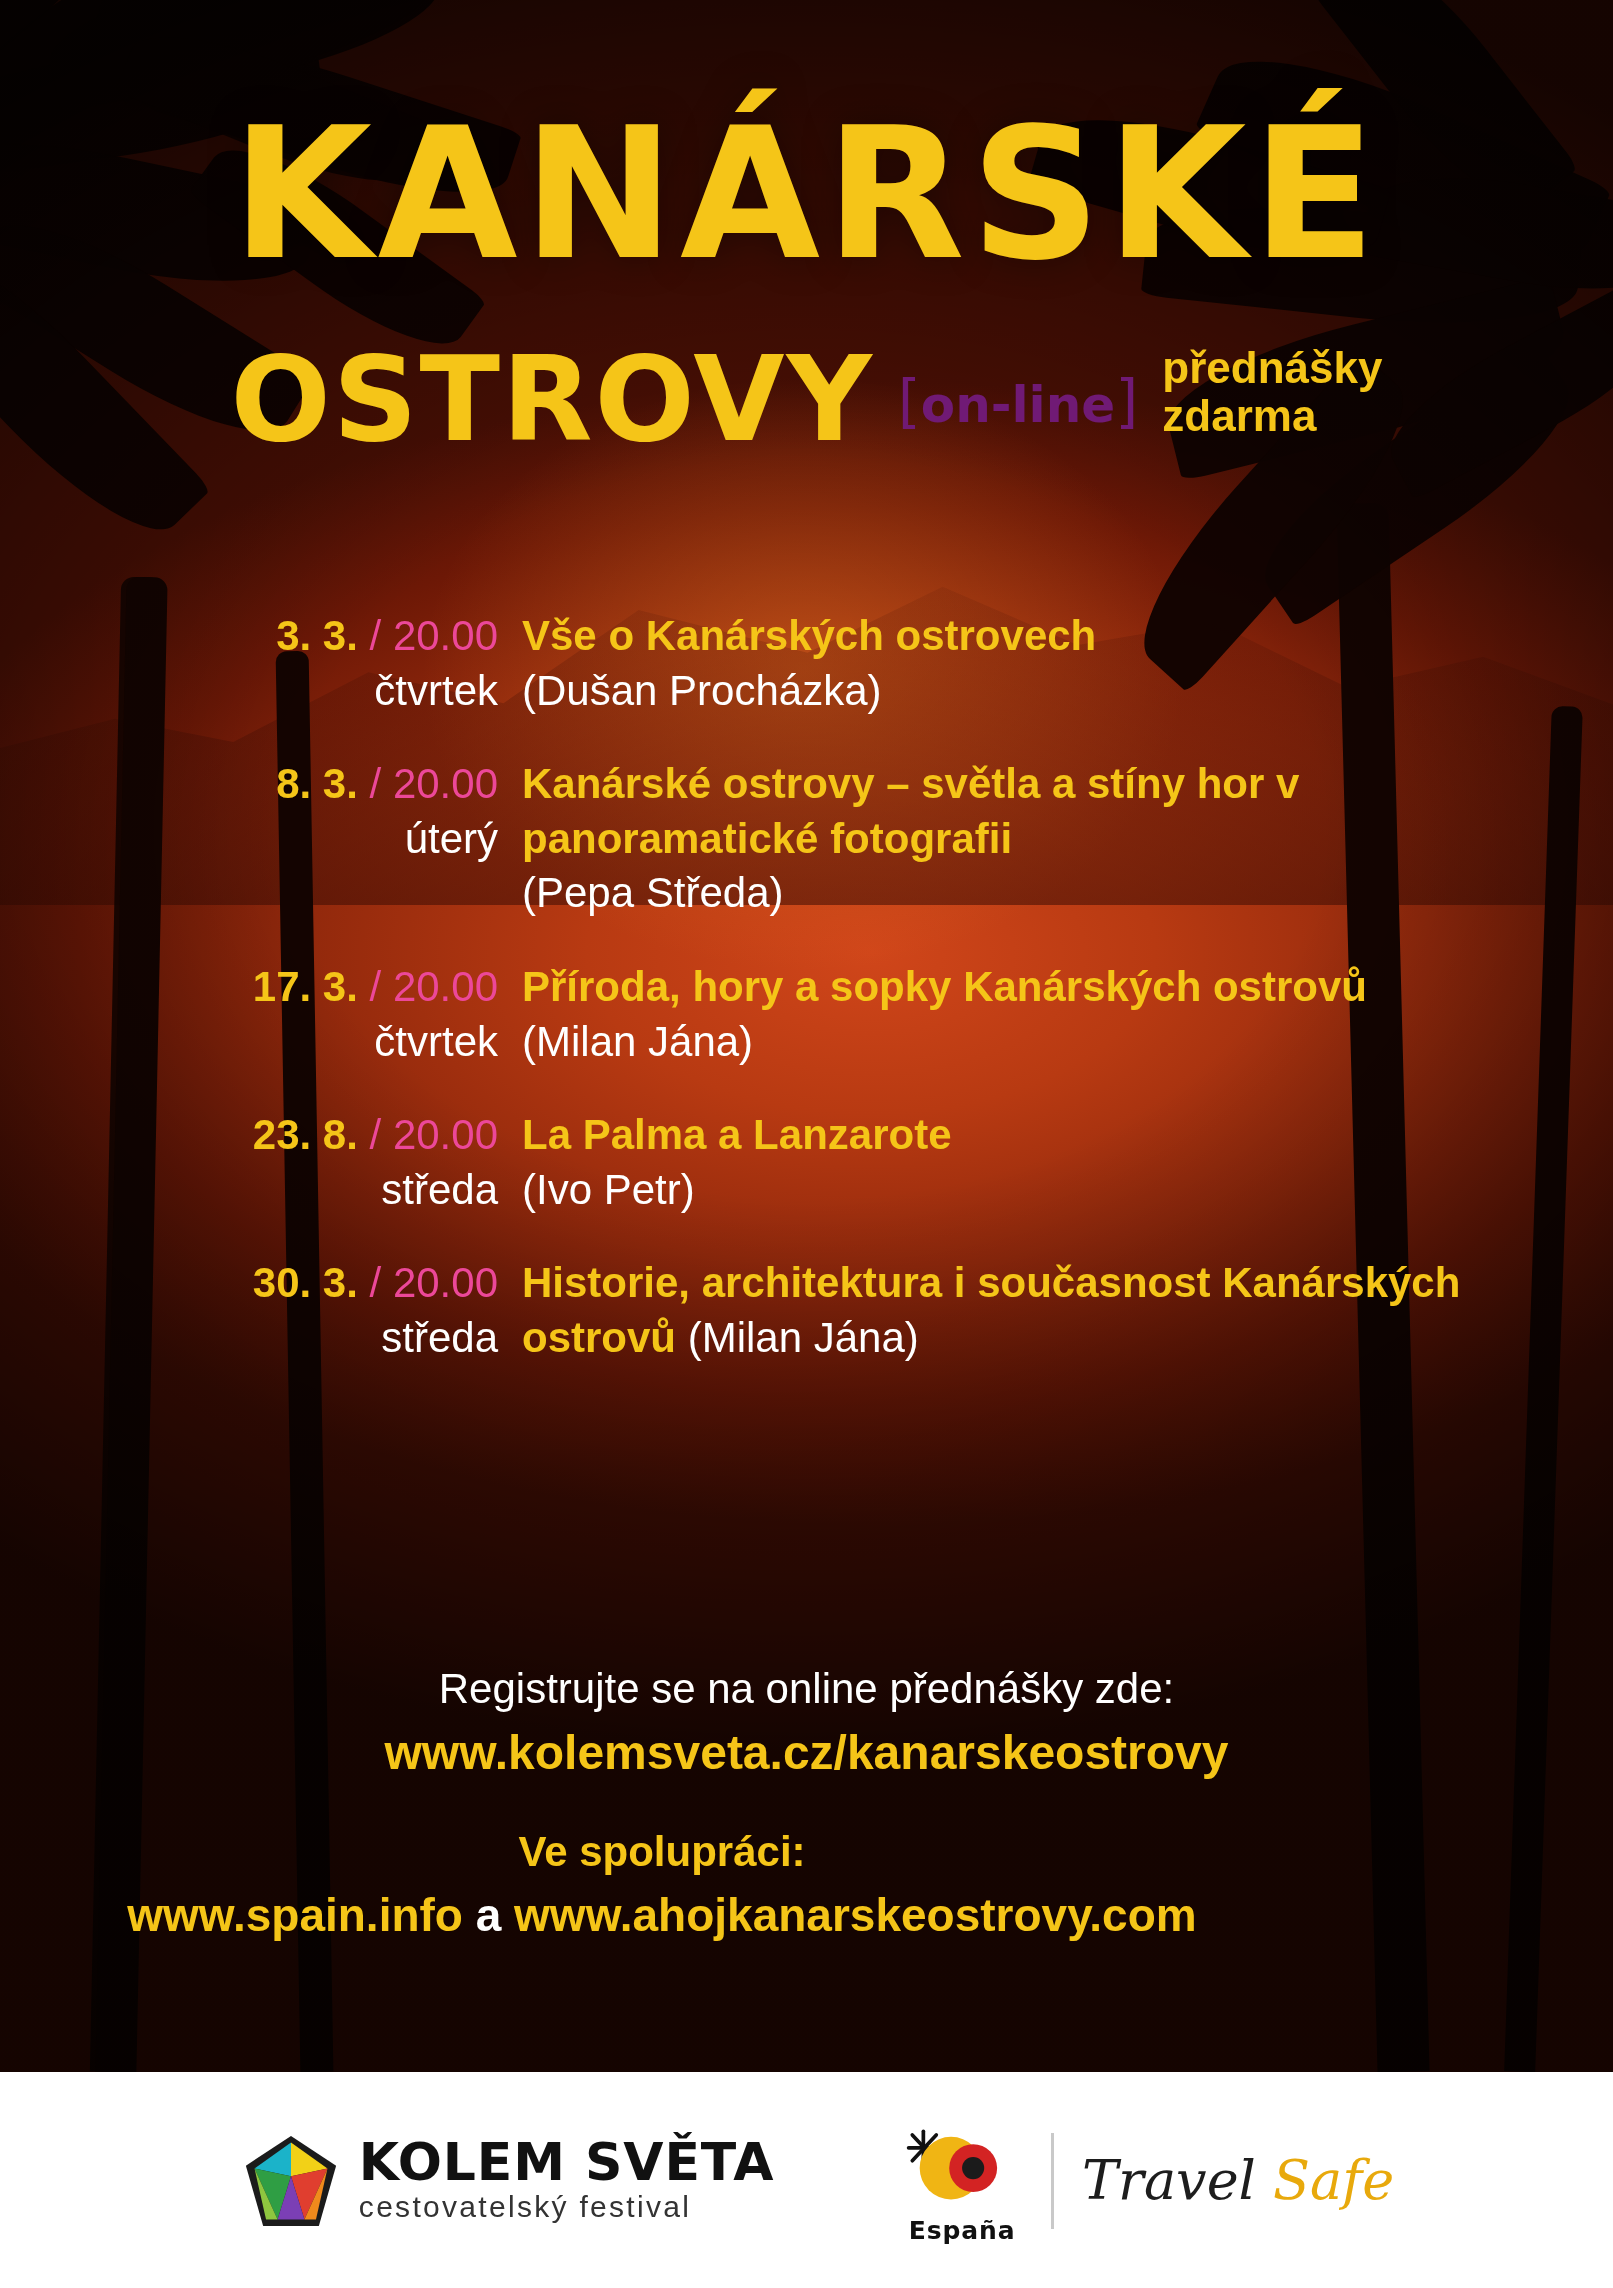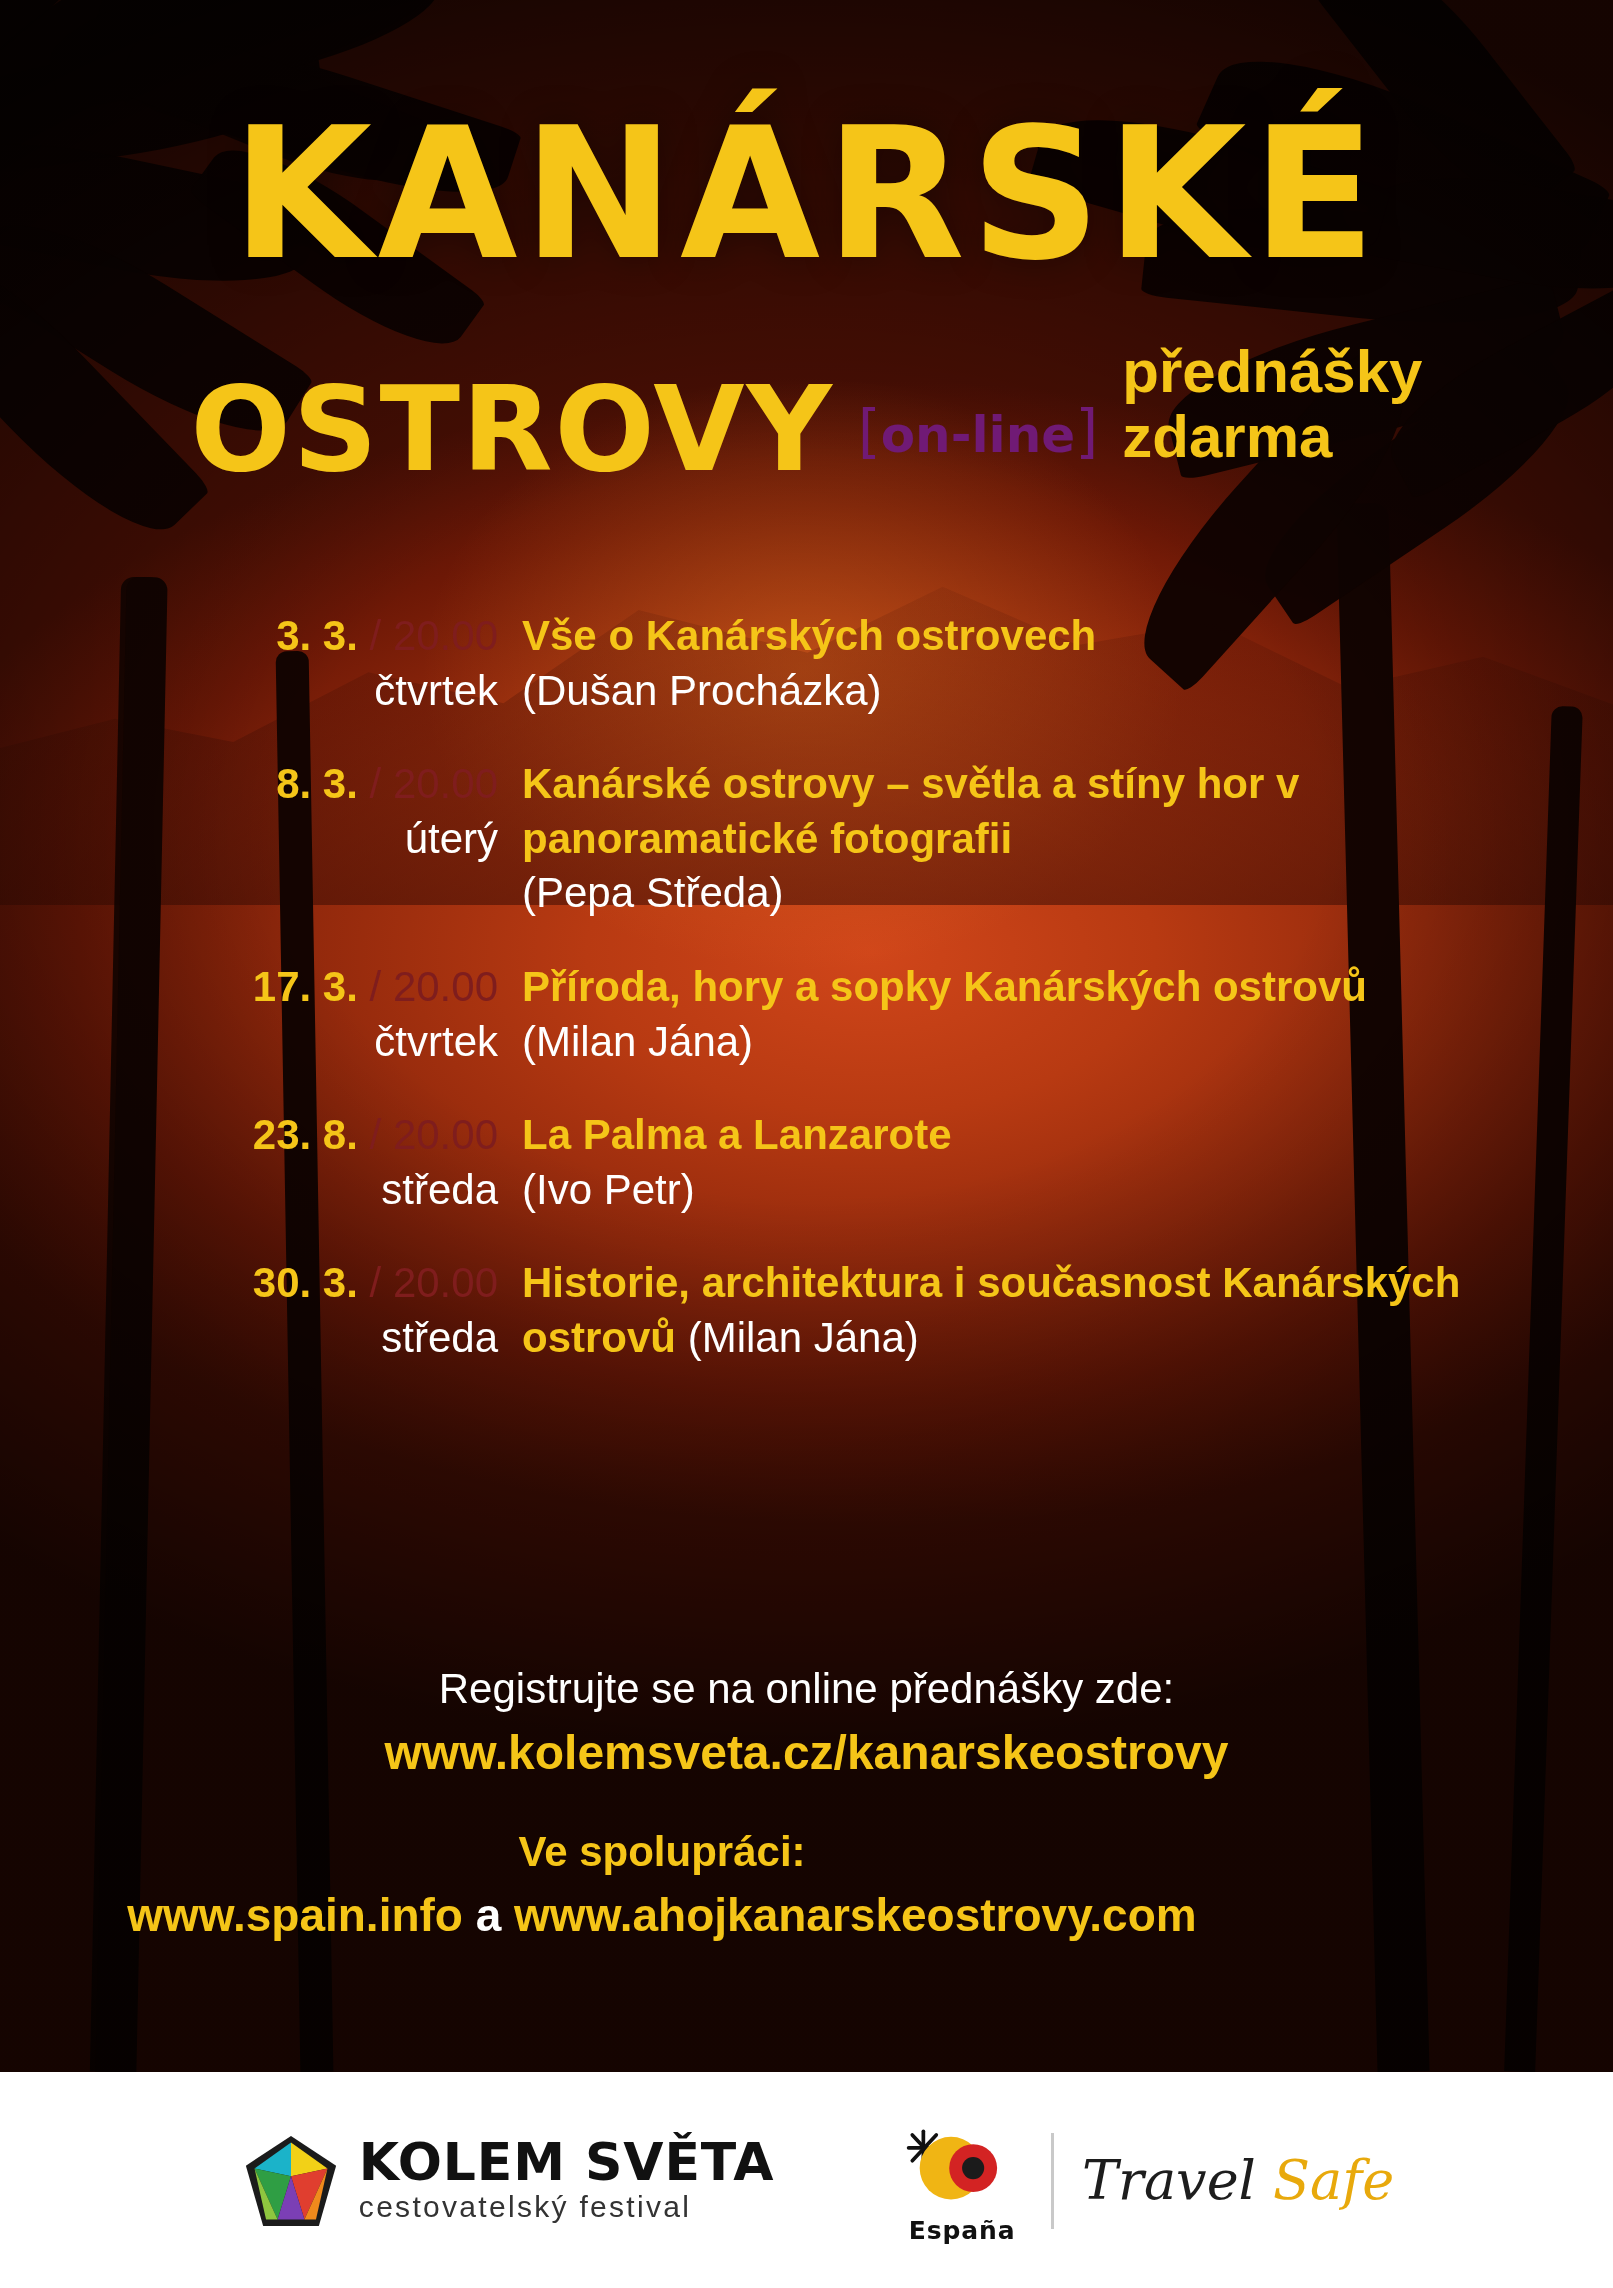--- a/index.html
+++ b/index.html
@@ -147,21 +147,21 @@
     font-weight: 700;
     font-size: 50px;
     color: #701a75;
     padding-bottom: 22px;
     white-space: nowrap;
   }
   .online-badge .brk { font-weight: 400; font-size: 59px; }
   .free-lines {
     font-family: "Liberation Sans", sans-serif;
     font-weight: 700;
-    font-size: 60px;
+    font-size: 44px;
     line-height: 1.08;
     color: #f5c518;
     padding-bottom: 18.5px;
     text-align: left;
     white-space: nowrap;
   }
 
   
   .schedule {
     position: absolute;
@@ -180,21 +180,21 @@
     padding-right: 24px;
     color: #ffffff;
     font-size: 42px;
     line-height: 1.30;
     white-space: nowrap;
   }
   .when .date {
     color: #f5c518;
     font-weight: 700;
   }
-  .when .time { color: #7f1d1d; font-weight: 400; }
+  .when .time { color: #ec4899; font-weight: 400; }
   .when .day { display: block; color: #ffffff; font-weight: 400; }
   .row .what {
     flex: 1 1 auto;
     font-size: 42px;
     line-height: 1.30;
     color: #ffffff;
   }
   .what .lect {
     color: #f5c518;
     font-weight: 700;

